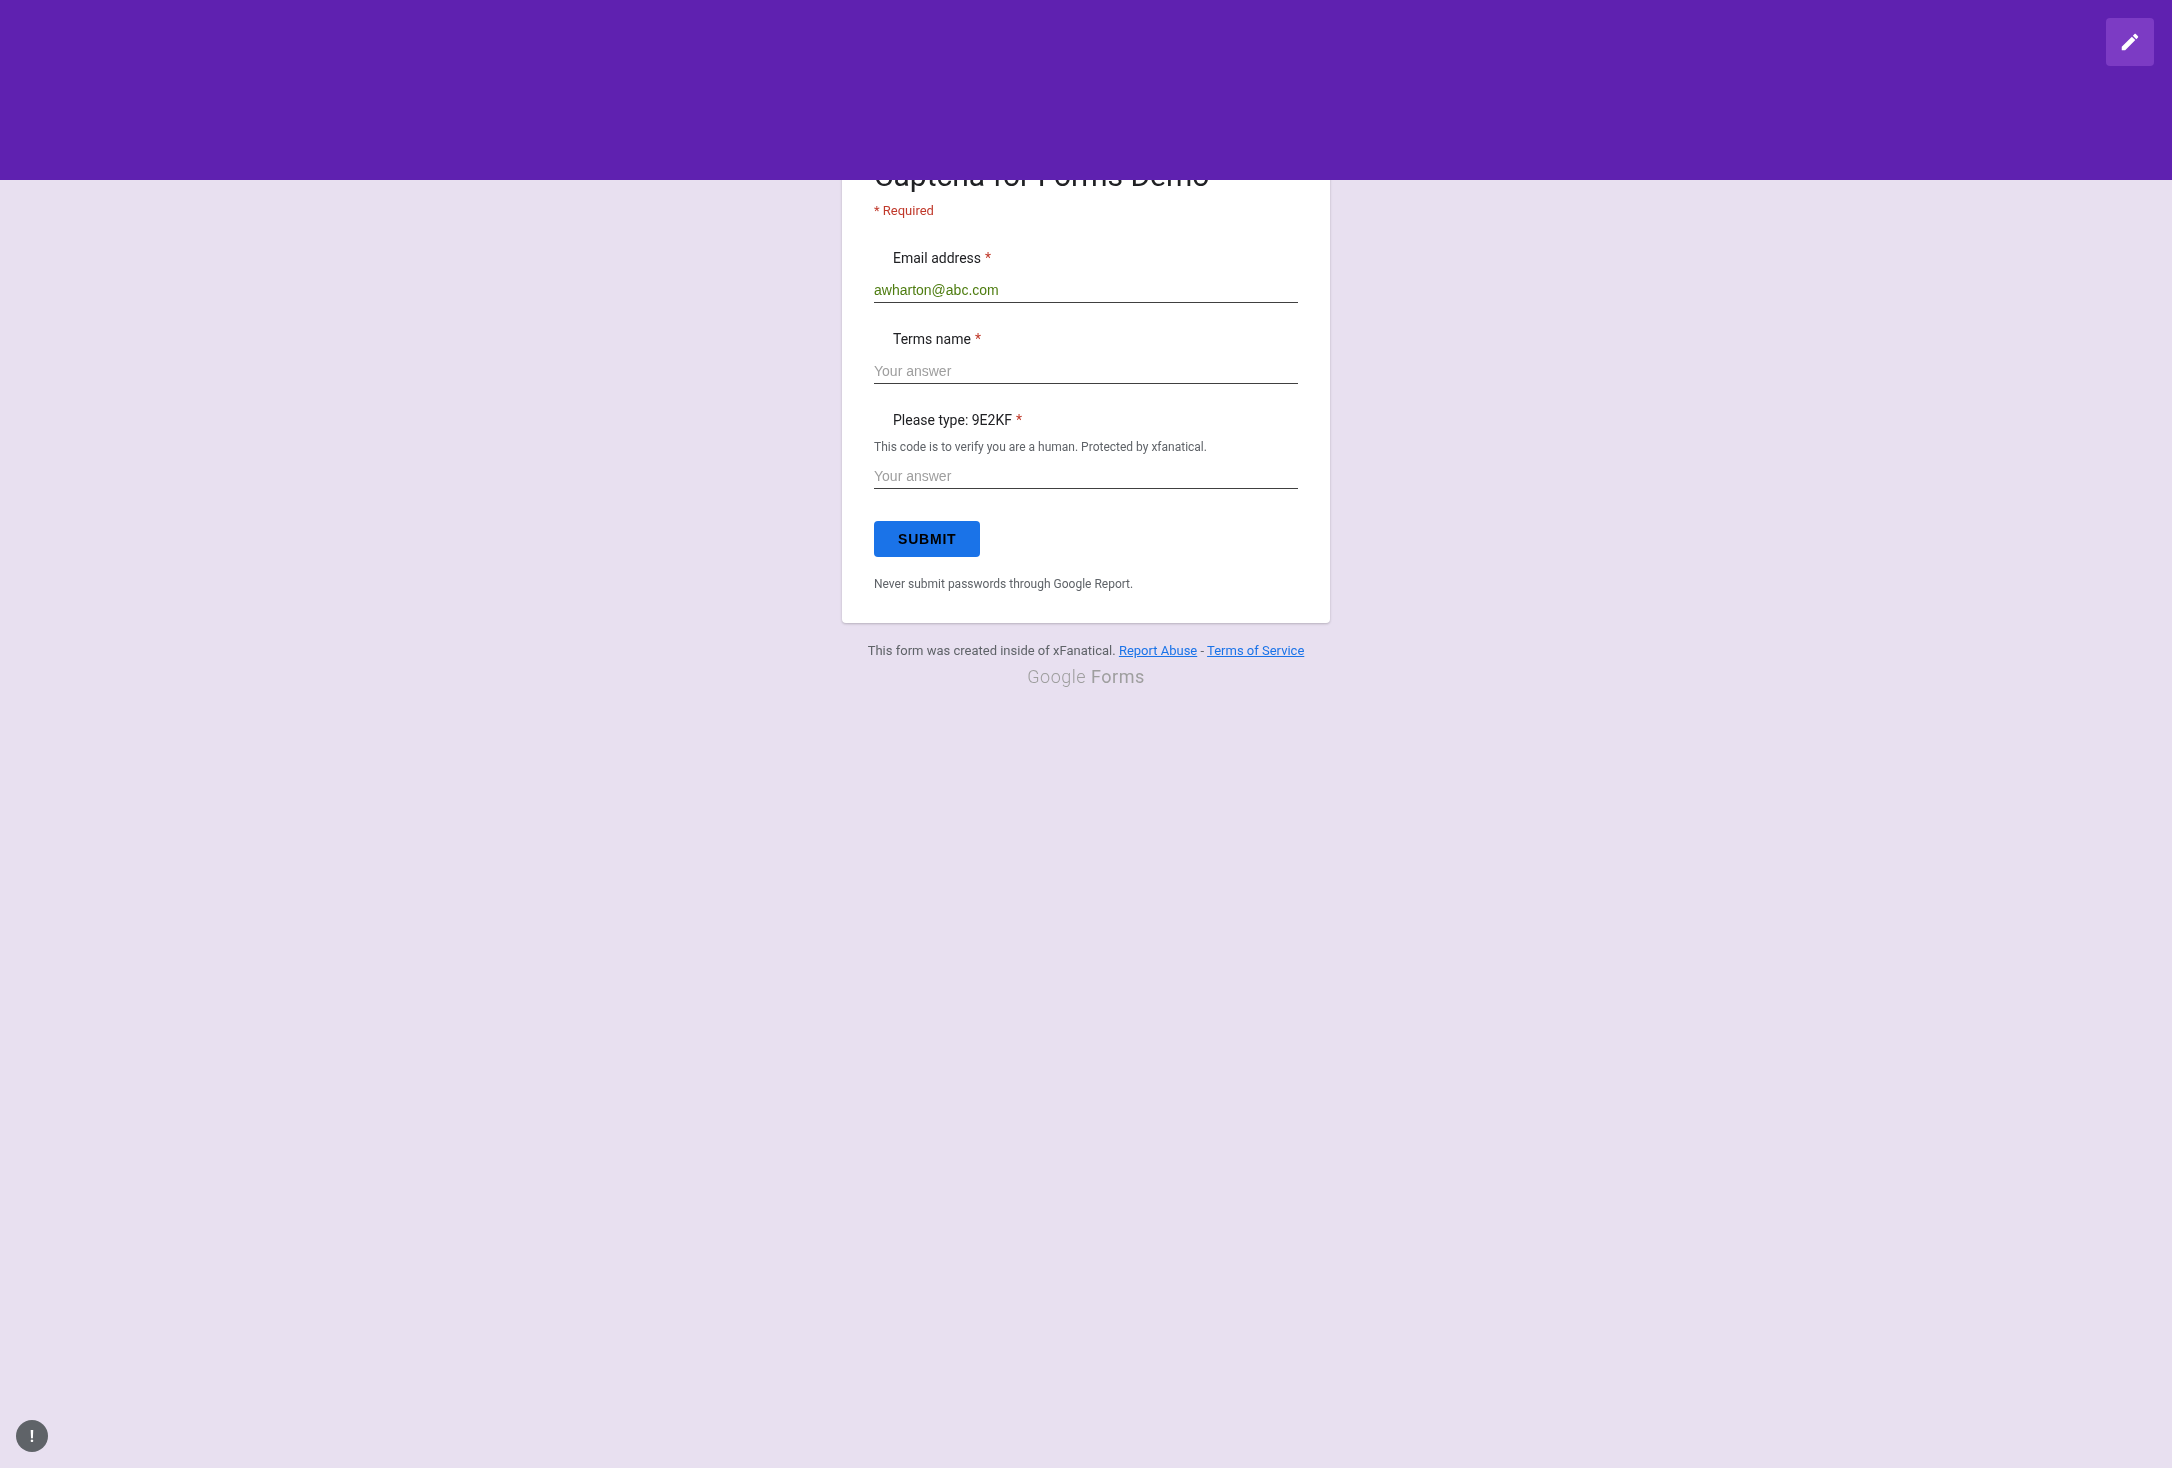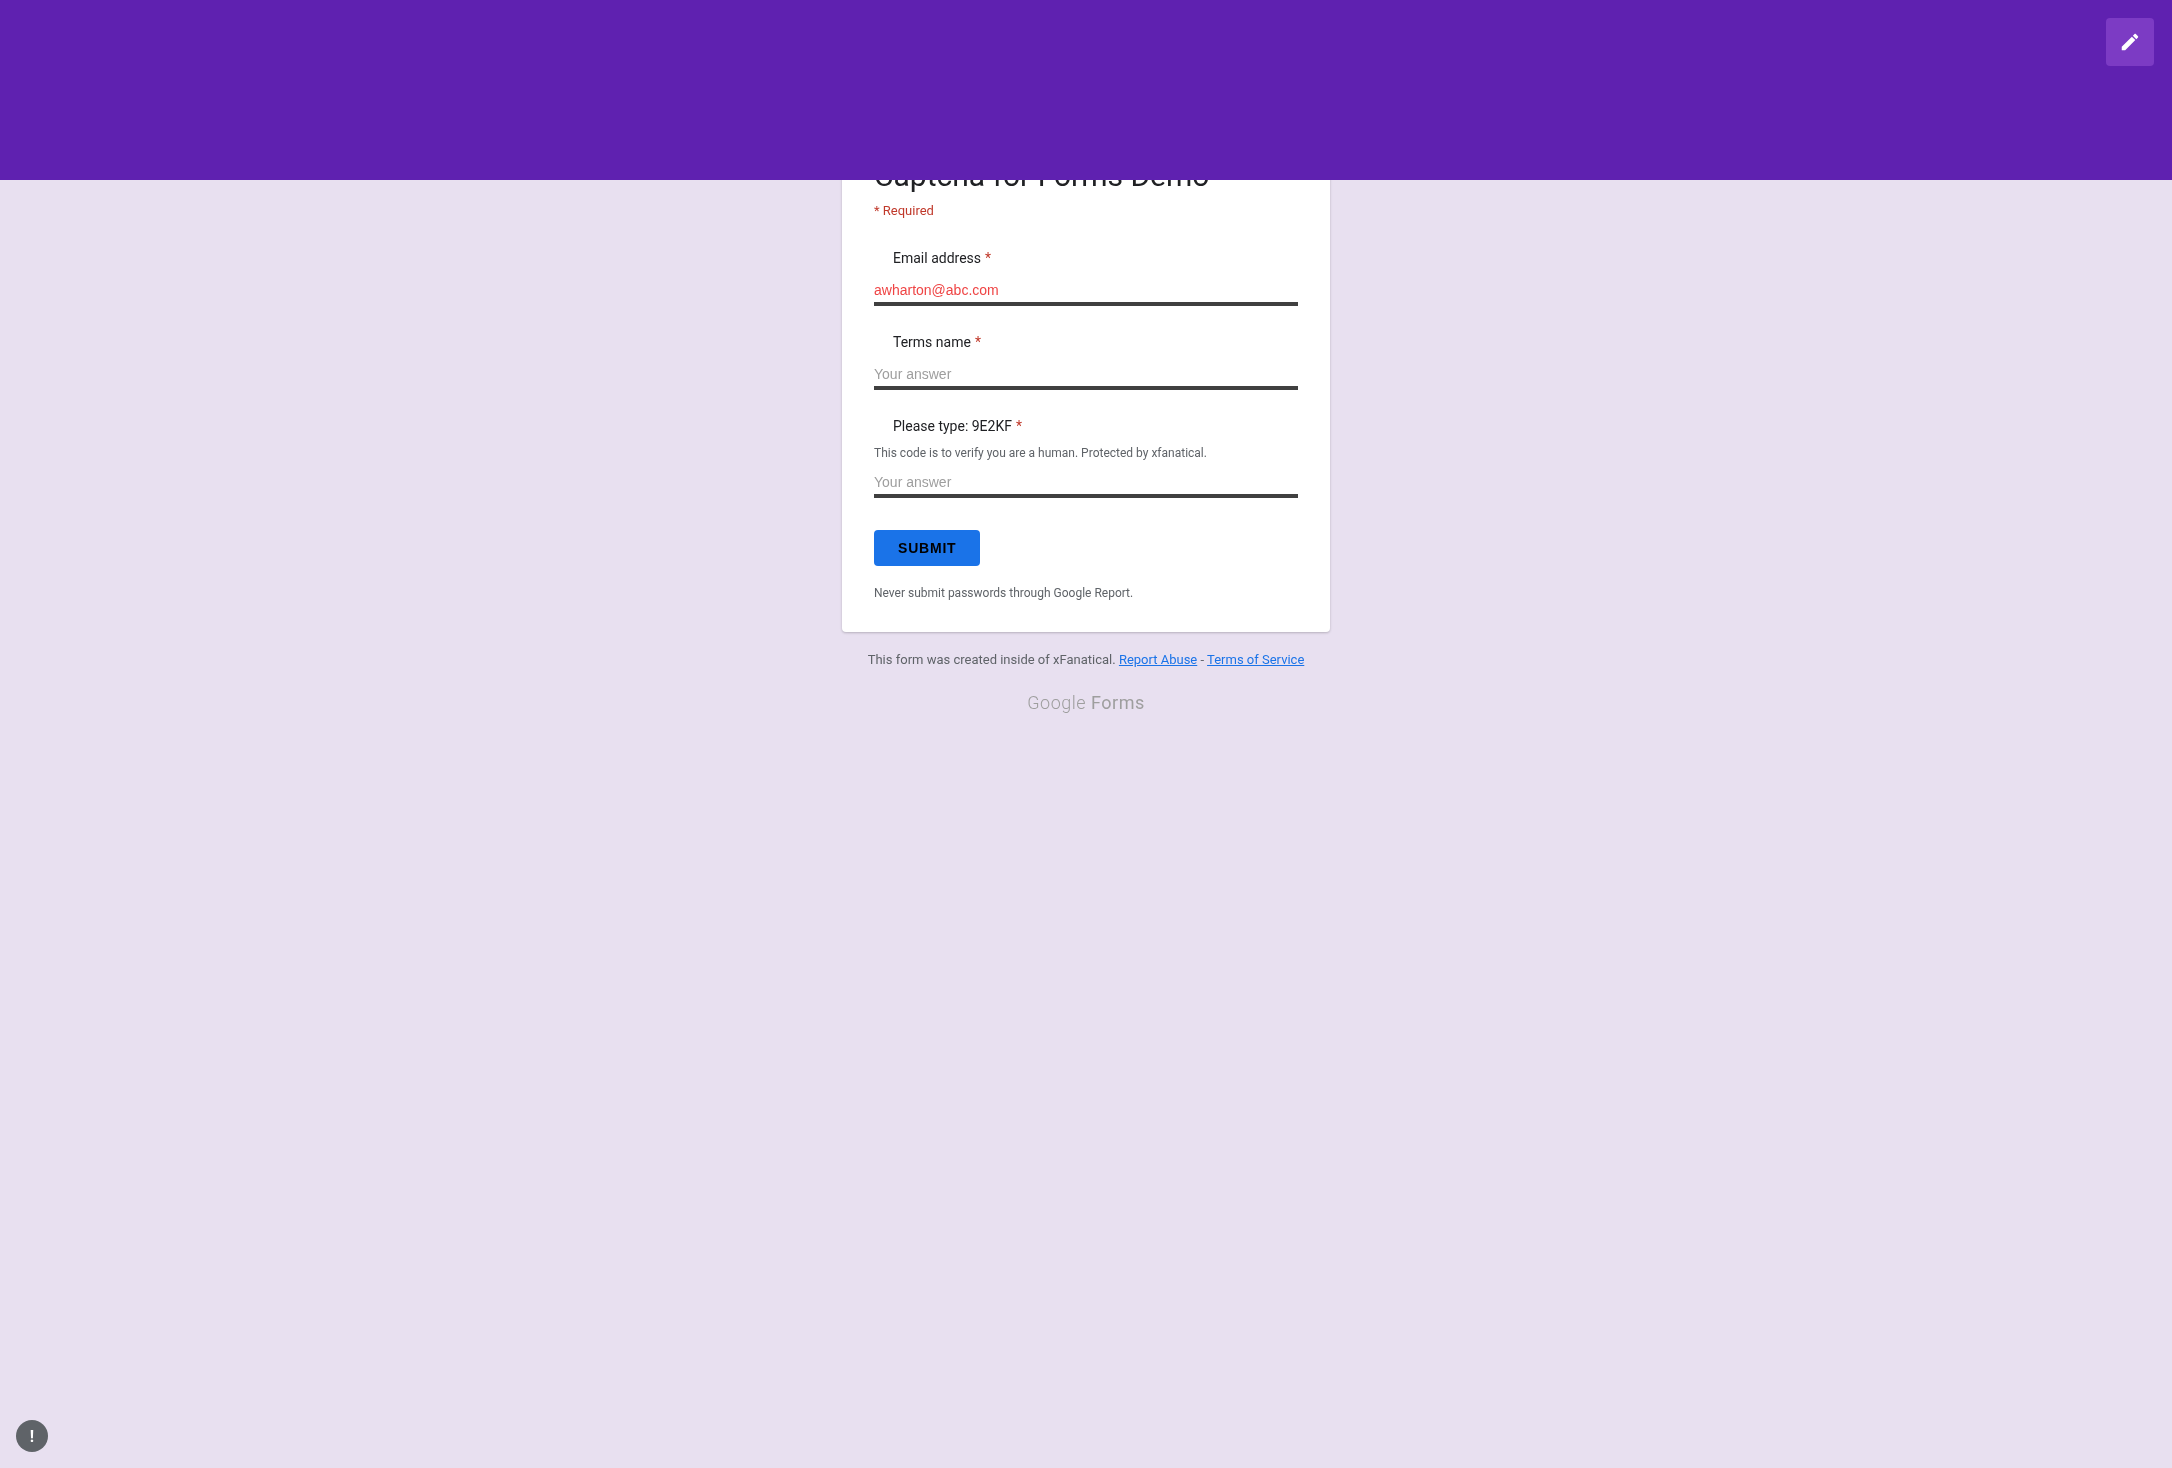--- a/index.html
+++ b/index.html
@@ -98,24 +98,24 @@
     }
 
     .required-star {
       color: #c0392b;
       font-size: 14px;
     }
 
     .field-input {
       width: 100%;
       border: none;
-      border-bottom: 4px solid #404040;
+      border-bottom: 1px solid #404040;
       padding: 4px 0;
       font-size: 14px;
-      color: #ef4444;
+      color: #4d7c0f;
       background: transparent;
       outline: none;
     }
 
     .field-input::placeholder {
       color: #9e9e9e;
     }
 
     .field-description {
       font-size: 12px;
@@ -143,21 +143,21 @@
     }
 
     .footer {
       text-align: center;
       padding: 20px 0 30px;
     }
 
     .footer-text {
       font-size: 13px;
       color: #5f6368;
-      margin-bottom: 25px;
+      margin-bottom: 8px;
     }
 
     .footer-link {
       color: #1a73e8;
       text-decoration: underline;
       cursor: pointer;
     }
 
     .google-forms-branding {
       font-size: 18px;

